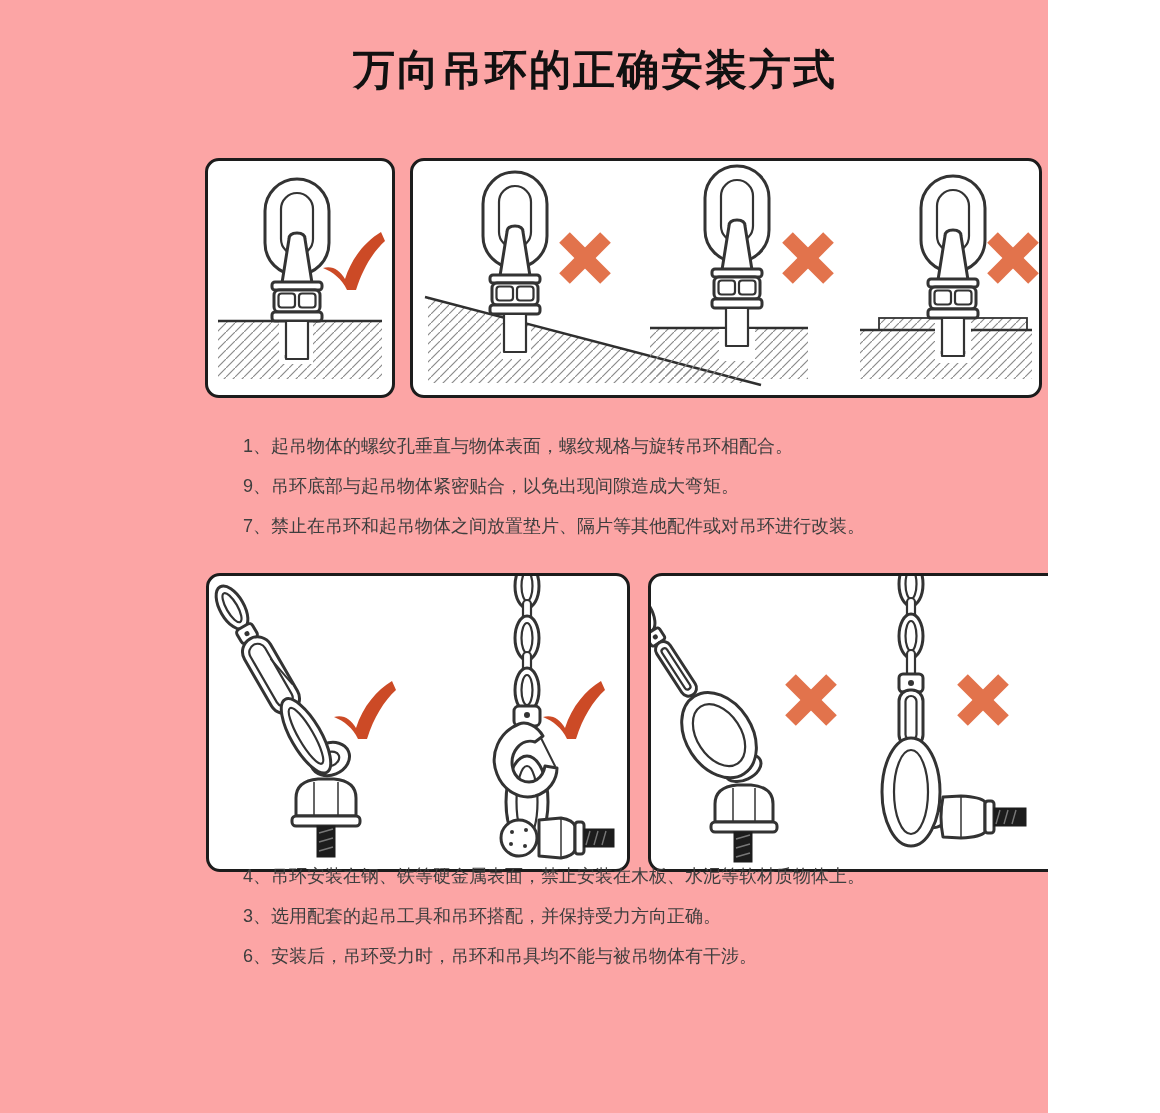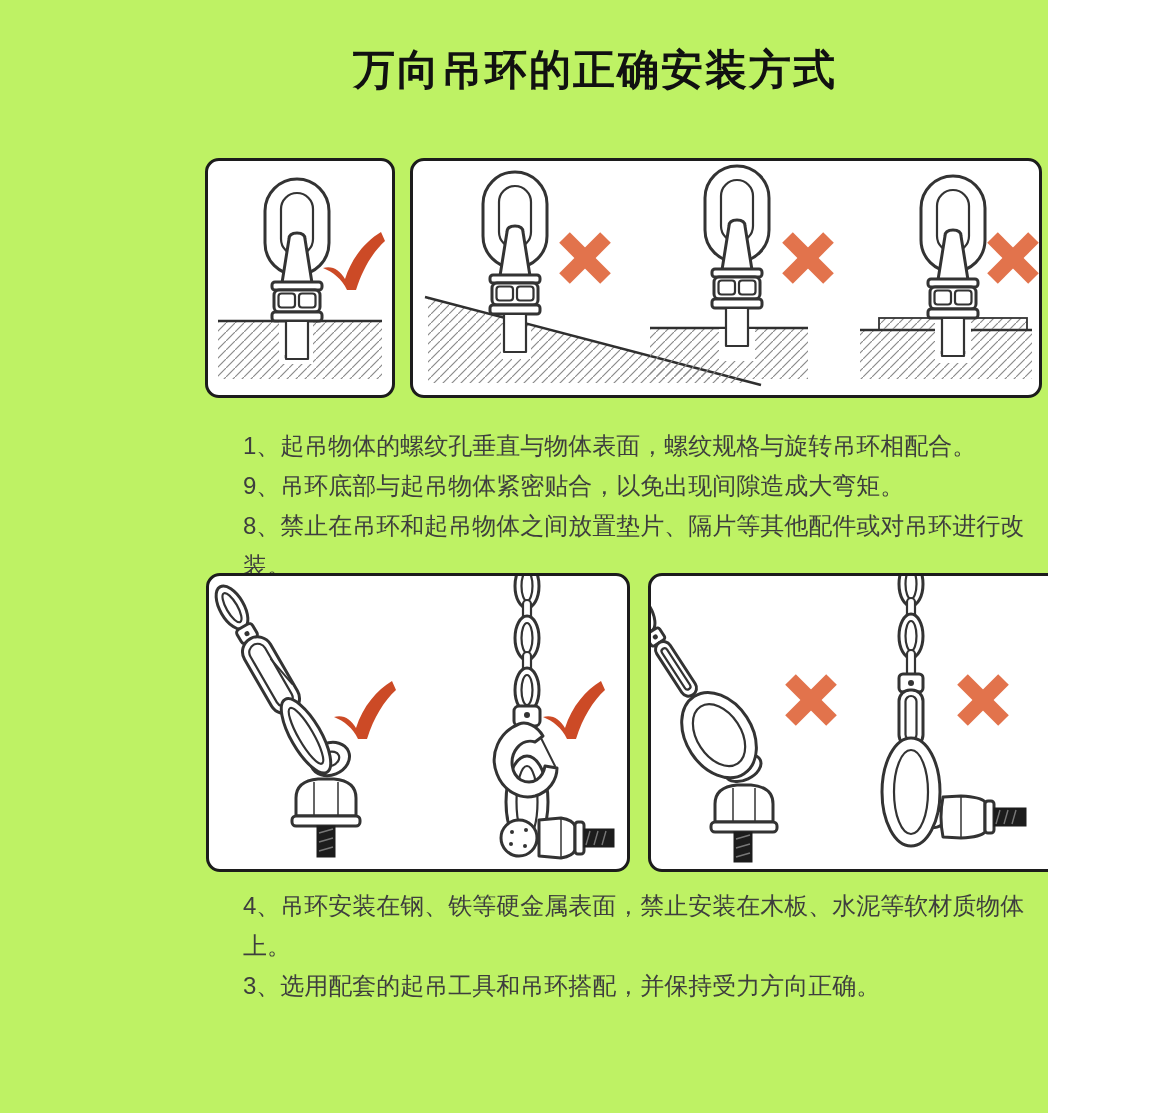--- a/index.html
+++ b/index.html
@@ -1,29 +1,29 @@
 <!DOCTYPE html>
 <html><head>
 <meta charset="utf-8">
 <style>
   * { margin:0; padding:0; box-sizing:border-box; }
   body { background:#ffffff; font-family:"Liberation Sans", sans-serif; }
-  .page { position:relative; width:1048px; height:1113px; background:#bef264; overflow:hidden; }
+  .page { position:relative; width:1048px; height:1113px; background:#fca5a5; overflow:hidden; }
   .title { position:absolute; left:0; top:42px; width:1190px; text-align:center;
            font-family:"Liberation Serif","DejaVu Serif",serif; font-weight:700;
            font-size:42px; letter-spacing:2px; color:#111111; }
   .panel { position:absolute; border:3px solid #1c1c1c; border-radius:14px; background:#ffffff; }
   .panel svg { display:block; width:100%; height:100%; }
   .p1 { left:205px; top:158px; width:190px; height:240px; }
   .p2 { left:410px; top:158px; width:632px; height:240px; }
   .p3 { left:206px; top:573px; width:424px; height:299px; }
   .p4 { left:648px; top:573px; width:416px; height:299px; }
-  .notes { position:absolute; left:243px; color:#3e3e3e; font-size:24px; line-height:40px; }
+  .notes { position:absolute; left:243px; color:#3e3e3e; font-size:18px; line-height:40px; }
   .notes-top { top:426px; }
-  .notes-bottom { top:886px; }
+  .notes-bottom { top:856px; }
   .ln { fill:#ffffff; stroke:#333333; stroke-width:3; stroke-linejoin:round; stroke-linecap:round; }
   .lw { fill:#ffffff; stroke:#333333; stroke-width:2.2; stroke-linejoin:round; }
   .lt { fill:none; stroke:#333333; stroke-width:2; stroke-linecap:round; }
   .lf { fill:none; stroke:#333333; stroke-width:1.5; }
   .gline { stroke:#2f2f2f; stroke-width:2.6; }
   .hole { fill:#ffffff; stroke:none; }
   .stud { fill:#1c1c1c; stroke:#1c1c1c; stroke-width:1; }
   .pin { fill:#333333; stroke:none; }
 </style>
 </head>
@@ -95,21 +95,21 @@
       <use href="#eyebolt-sym" transform="translate(475,15)"></use>
       <g transform="translate(600,97) rotate(45)" fill="#e2734c">
           <use href="#crossmark"></use>
         </g>
     </svg>
   </div>
 
   <div class="notes notes-top">
     <div>1、起吊物体的螺纹孔垂直与物体表面，螺纹规格与旋转吊环相配合。</div>
     <div>9、吊环底部与起吊物体紧密贴合，以免出现间隙造成大弯矩。</div>
-    <div>8、禁止在吊环和起吊物体之间放置垫片、隔片等其他配件或对吊环进行改装。</div>
+    <div>7、禁止在吊环和起吊物体之间放置垫片、隔片等其他配件或对吊环进行改装。</div>
   </div>
 
   <div class="panel p3">
     <svg viewBox="0 0 418 293">
 
       <g transform="translate(115,191) rotate(-30)">
         <rect x="-4" y="-206" width="8" height="30" rx="4" class="lw"></rect>
         <ellipse cx="0" cy="-184" rx="12" ry="24" class="ln"></ellipse>
         <ellipse cx="0" cy="-184" rx="5.5" ry="16.5" class="lw"></ellipse>
         <rect x="-9" y="-162" width="18" height="16" rx="4" class="ln"></rect>
@@ -213,15 +213,16 @@
       <path d="M349,234 L345,248 M357,234 L353,248 M365,234 L361,248" stroke="#777777" stroke-width="1.4"></path>
       <g transform="translate(332,124) rotate(45)" fill="#e2734c">
           <use href="#crossmark"></use>
         </g>
     </svg>
   </div>
 
   <div class="notes notes-bottom">
     <div>4、吊环安装在钢、铁等硬金属表面，禁止安装在木板、水泥等软材质物体上。</div>
     <div>3、选用配套的起吊工具和吊环搭配，并保持受力方向正确。</div>
+    <div>6、安装后，吊环受力时，吊环和吊具均不能与被吊物体有干涉。</div>
   </div>
 
 </div>
 
 </body></html>

